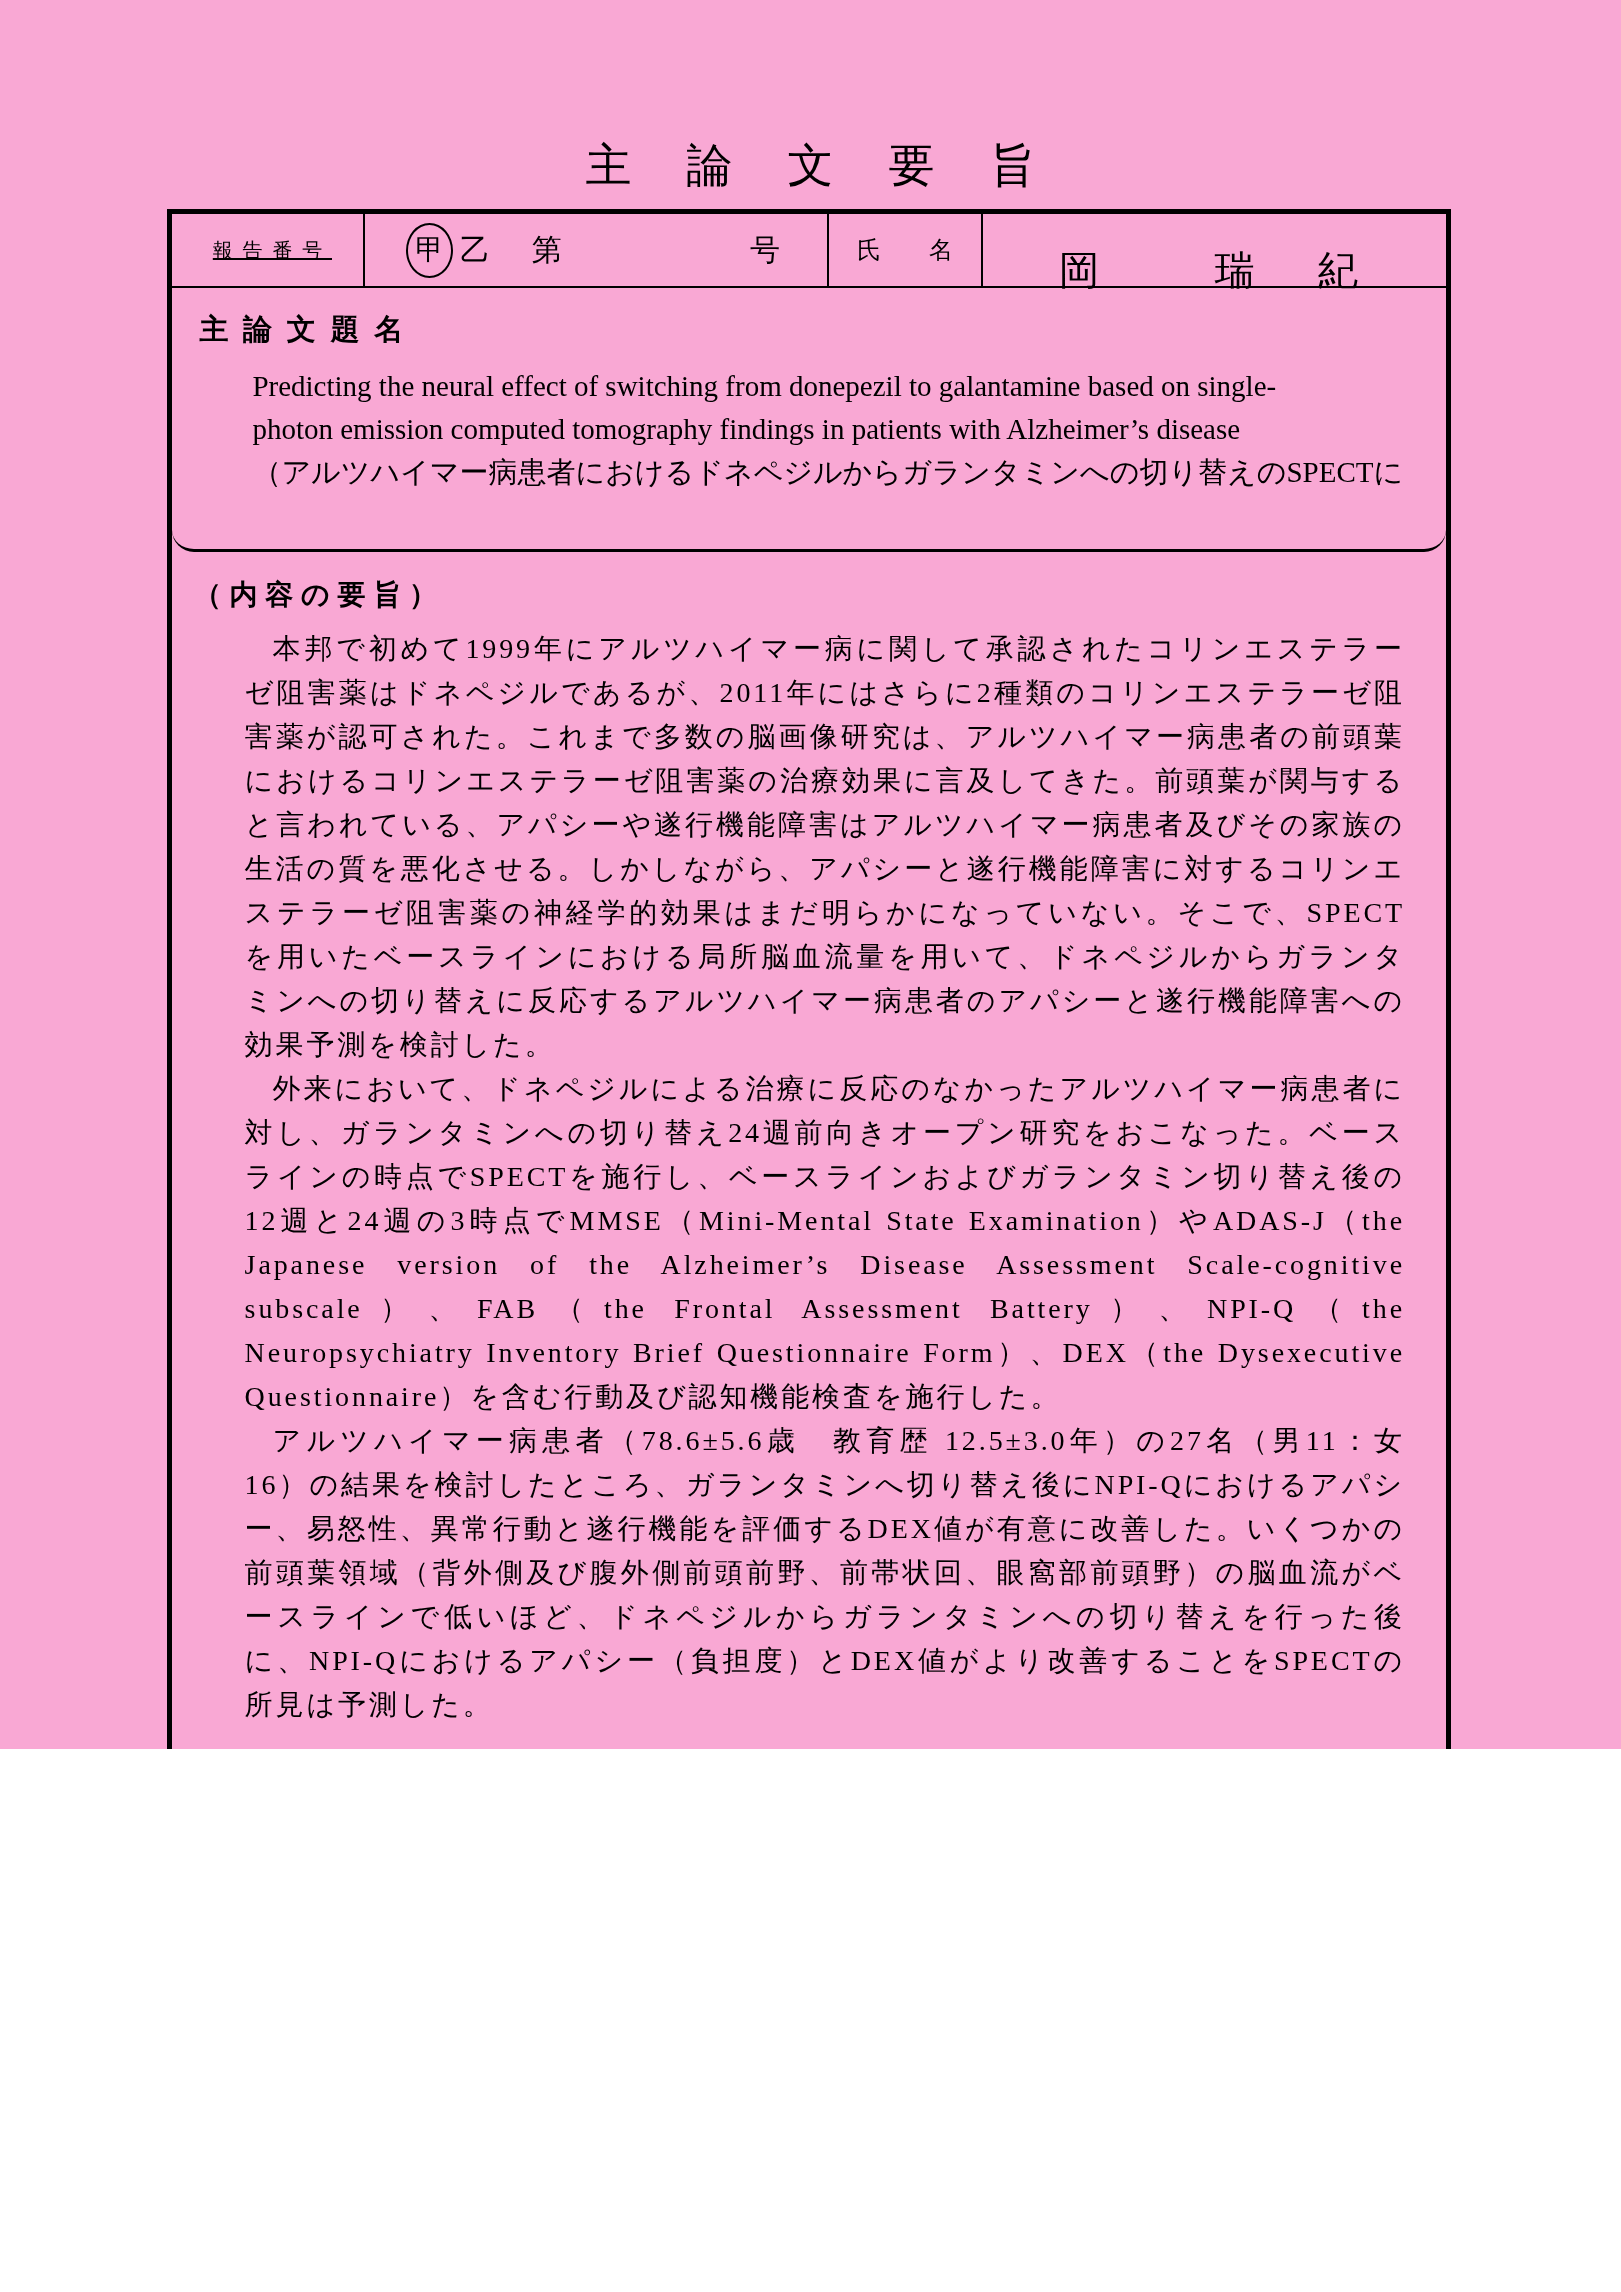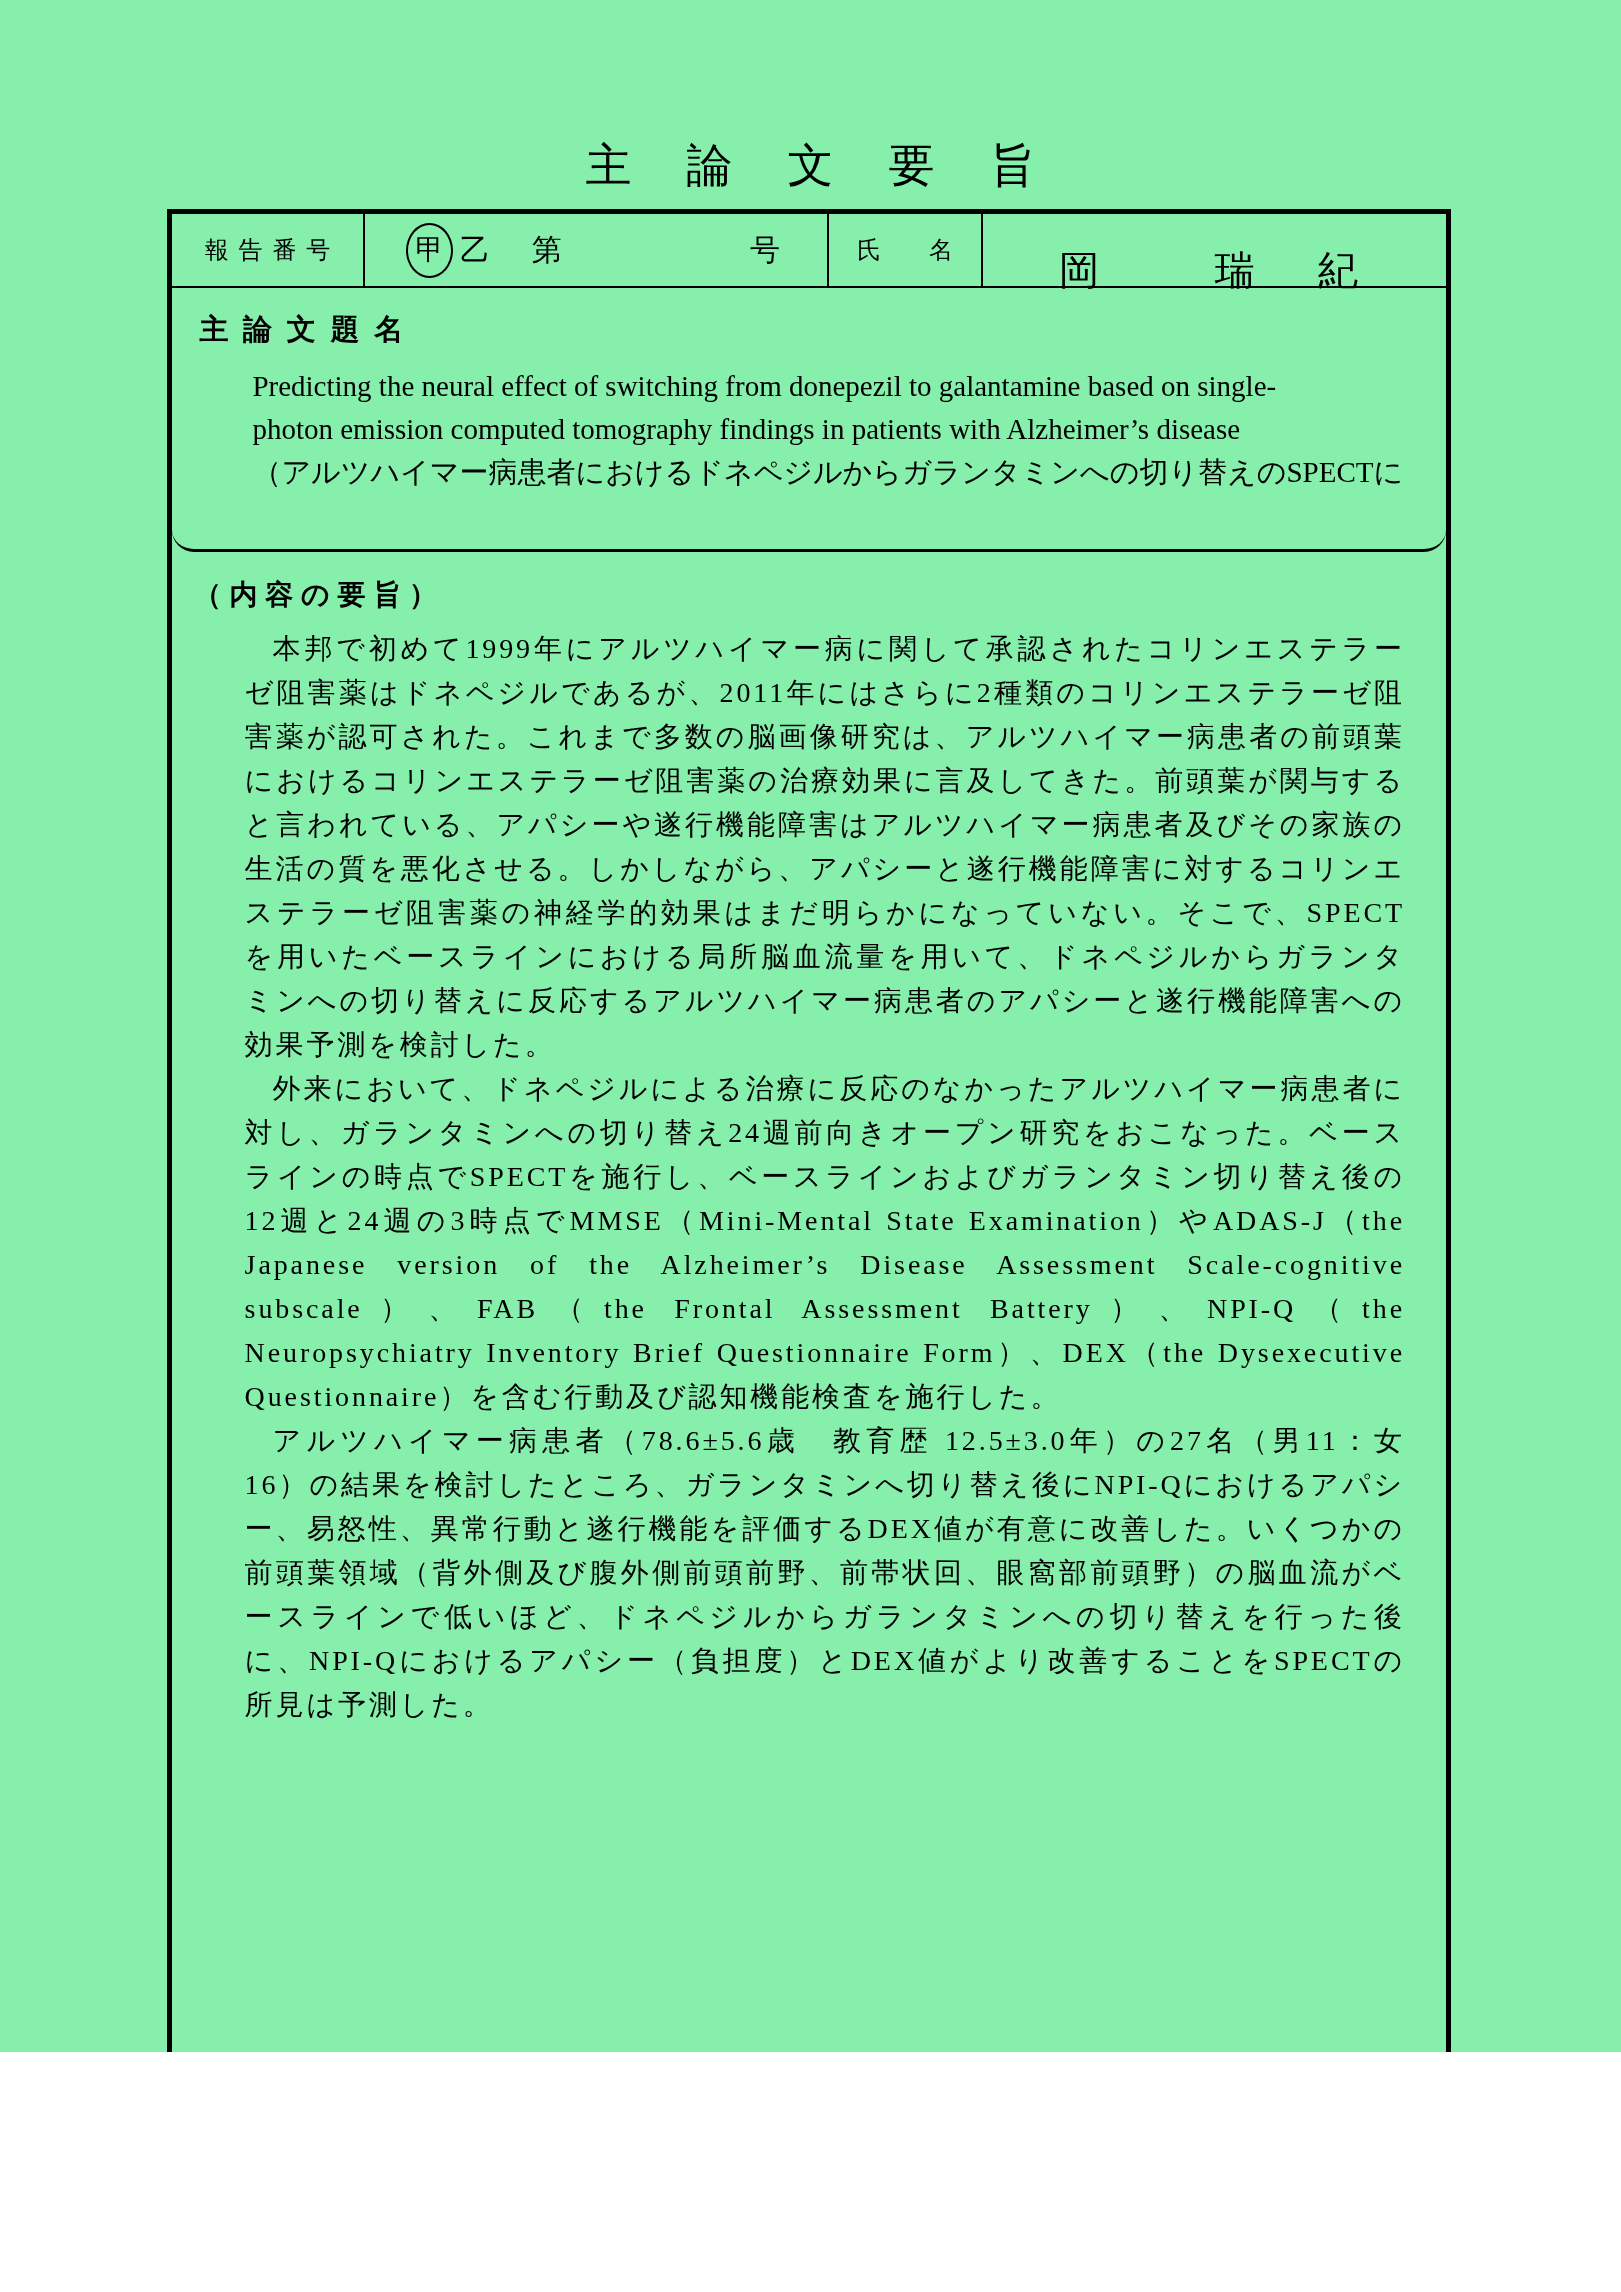--- a/index.html
+++ b/index.html
@@ -5,22 +5,22 @@
   html, body {
     margin: 0;
     padding: 0;
     background: #ffffff;
     color: #000000;
     font-family: "Liberation Serif", "DejaVu Serif", serif;
   }
   .page {
     position: relative;
     width: 1621px;
-    height: 2052px;
-    background: #86efac;
+    height: 1749px;
+    background: #f9a8d4;
     overflow: hidden;
   }
   
   .doc-title {
     position: absolute;
     top: 135px;
     left: 0;
     width: 100%;
     text-align: center;
     font-size: 46px;
@@ -52,23 +52,24 @@
   .cell {
     display: flex;
     align-items: center;
     box-sizing: border-box;
   }
   .cell-report-label {
     width: 193px;
     border-right: 2.9px solid #000;
     justify-content: center;
     font-family: "Liberation Sans", "DejaVu Sans", sans-serif;
-    font-size: 24px;
+    font-size: 20px;
     letter-spacing: 9.8px;
     text-indent: 9.8px;
+    text-decoration: underline;
   }
   .cell-report-number {
     width: 464px;
     border-right: 2.9px solid #000;
     padding: 0 47px 0 41px;
     font-size: 30px;
   }
   .kou-circle {
     display: inline-flex;
     align-items: center;

